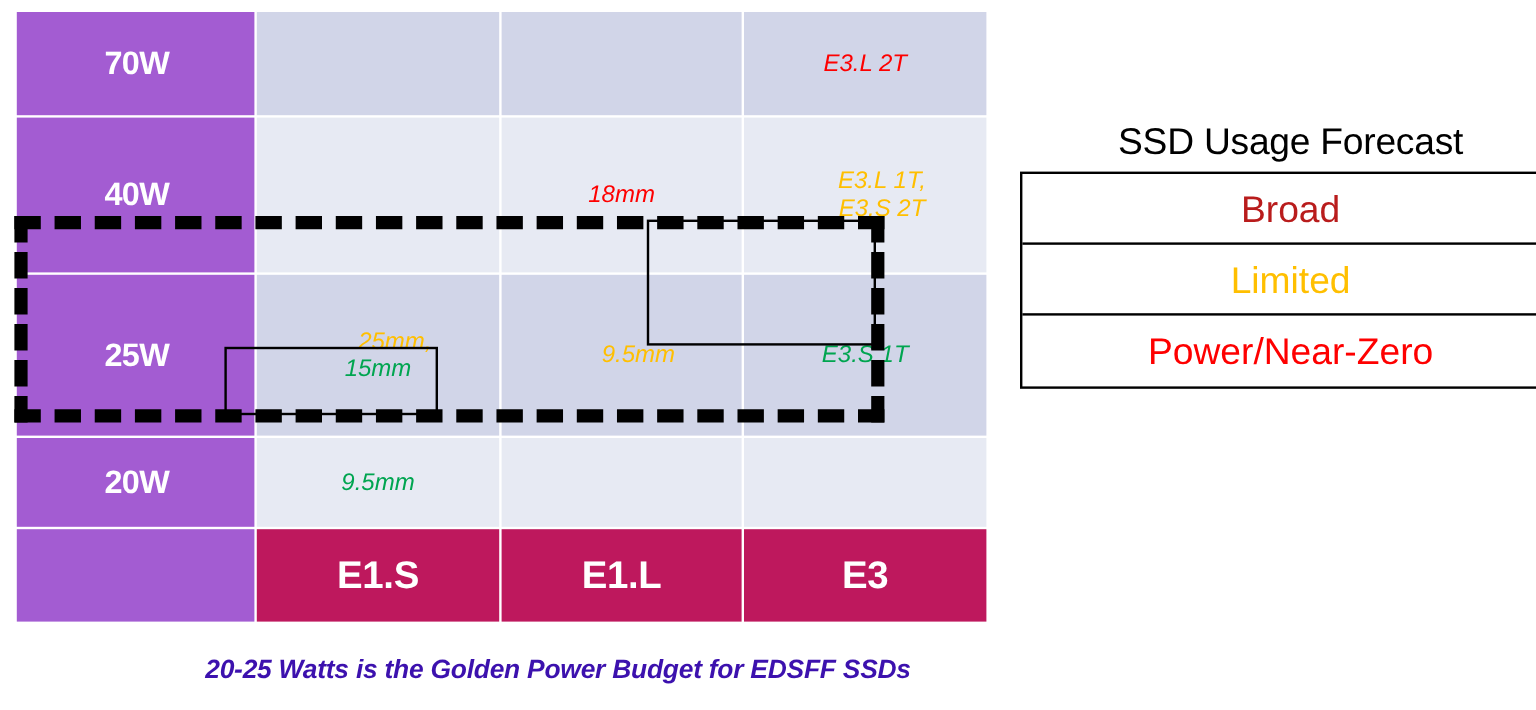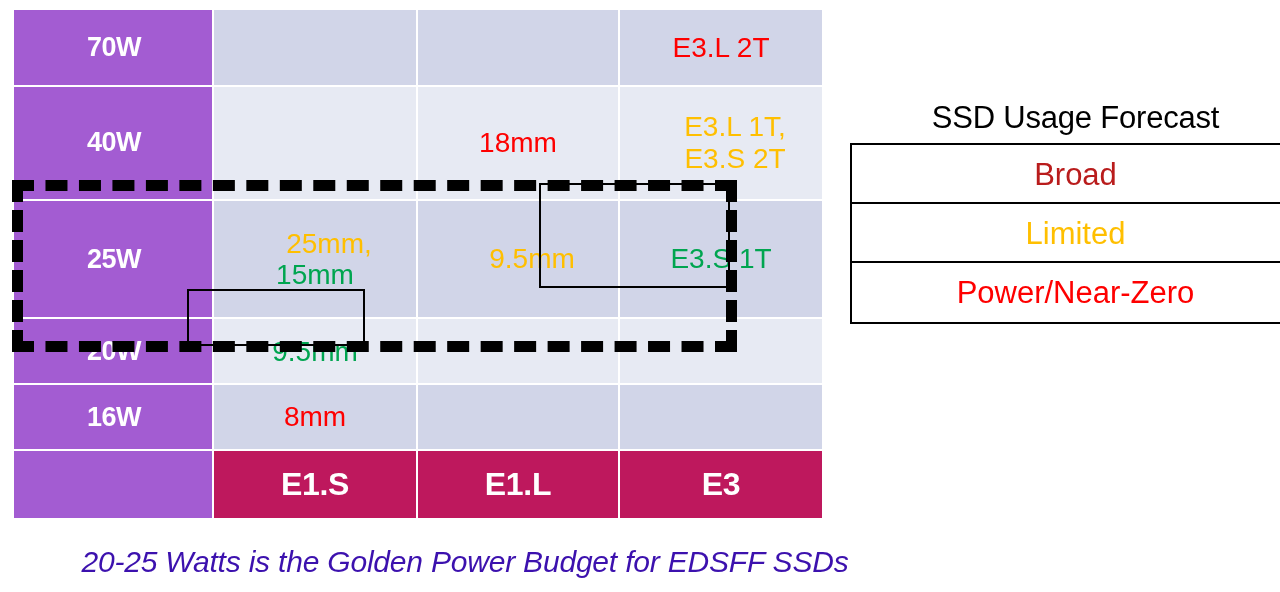--- a/index.html
+++ b/index.html
@@ -53,23 +53,24 @@
     font-size: 32px;
     text-align: center;
     letter-spacing: -0.3px;
   }
   .corner { background: #A35CD2; }
 
   .cell-dark  { background: #D1D5E8; }
   .cell-light { background: #E7EAF3; }
 
   .val {
-    font-size: 28px;
+    font-size: 20px;
     line-height: 1.12;
     display: block;
+    font-style: italic;
   }
   .c-green  { color: #00A550; }
   .c-amber  { color: #FFBF00; margin-left: 28px; }
   .c-red    { color: #FE0000; }
   .c-black  { color: #000000; }
 
   
   .outline-box {
     position: absolute;
     border: 2px solid #000000;
@@ -120,22 +121,22 @@
   }
   .legend-row:last-child { border-bottom: none; }
 
   
   #caption {
     position: absolute;
     left: 0;
     top: 545px;
     width: 930px;
     text-align: center;
-    font-size: 30px;
-    font-weight: normal;
+    font-size: 22px;
+    font-weight: bold;
     font-style: italic;
     color: #3C11AE;
     letter-spacing: -0.2px;
   }
 </style>
 </head>
 <body>
 
 <div id="matrix">
   <table>
@@ -188,32 +189,20 @@
           <span class="val c-green">9.5mm</span>
         </td>
         <td class="cell-light">
           <span class="val c-black"></span>
         </td>
         <td class="cell-light">
           <span class="val c-black"></span>
         </td>
       </tr>
 
-      <tr style="height:58px;">
-        <td class="rowlabel">16W</td>
-        <td class="cell-dark">
-          <span class="val c-red">8mm</span>
-        </td>
-        <td class="cell-dark">
-          <span class="val c-black"></span>
-        </td>
-        <td class="cell-dark">
-          <span class="val c-black"></span>
-        </td>
-      </tr>
 
 
       <tr style="height:56px;">
         <td class="corner"></td>
         <td class="colhead">E1.S</td>
         <td class="colhead">E1.L</td>
         <td class="colhead">E3</td>
       </tr>
     </tbody>
   </table>

